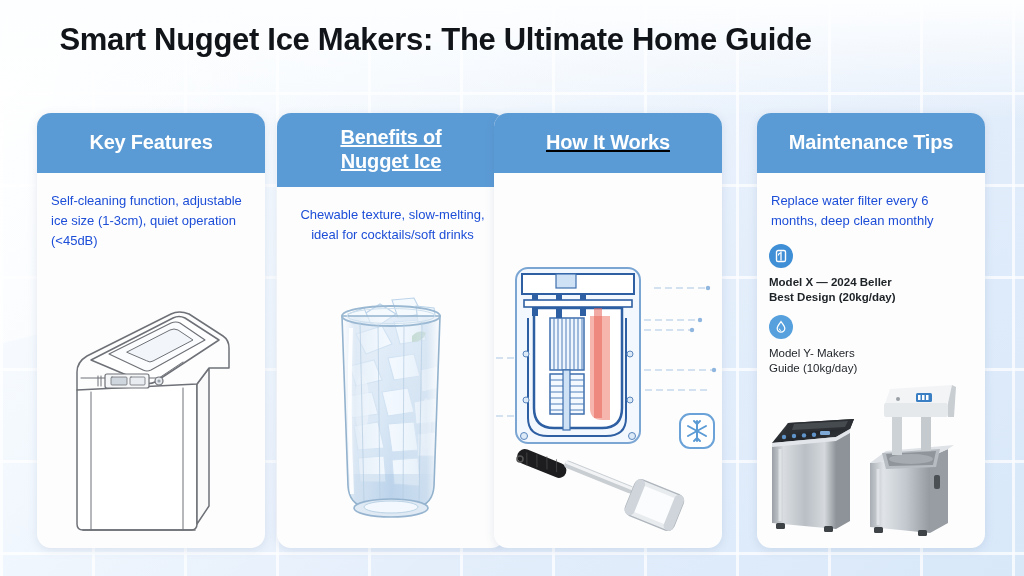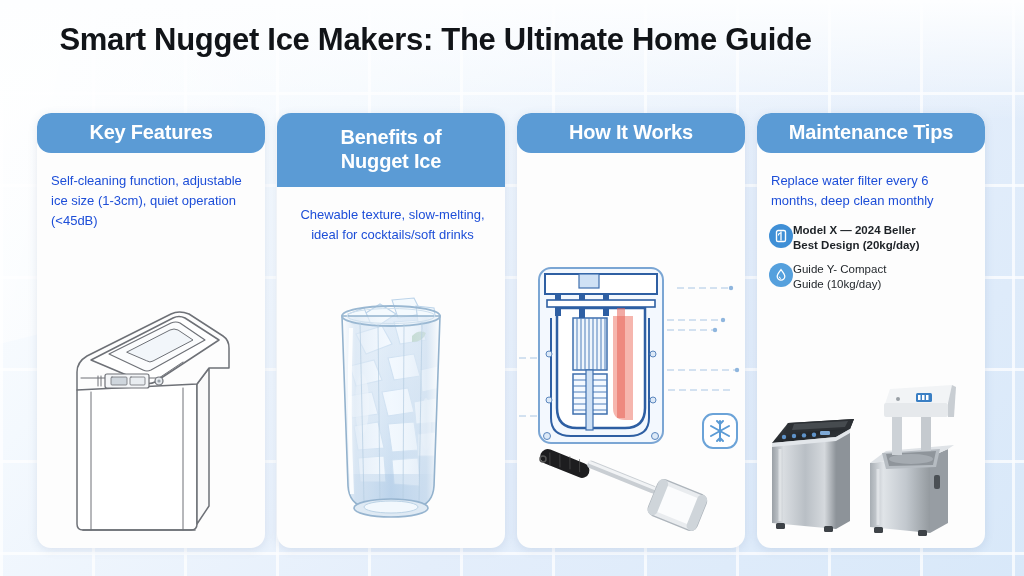--- a/index.html
+++ b/index.html
@@ -46,35 +46,35 @@
   
   .card {
     position:absolute; top:113px; width:228px; height:435px;
     background:#fdfdfd;
     border-radius:14px;
     box-shadow:0 2px 10px rgba(60,95,140,.13);
     overflow:hidden;
   }
   #card-0 { left:37px; }
   #card-1 { left:277px; }
-  #card-2 { left:517px; }
+  #card-2 { left:494px;text-decoration:underline; }
   #card-3 { left:757px; }
 
   .card-header {
     width:100%;
     background:#5b9bd5;
     color:#ffffff;
     font-size:20px; font-weight:700;
     display:flex; align-items:center; justify-content:center;
     text-align:center;
     line-height:1.18;
     padding:0 10px;
     letter-spacing:-.2px;
   }
-  .h1line { height:40px;border-radius:14px; }
+  .h1line { height:60px; }
   .h2line { height:74px; }
 
   .card-body {
     padding:18px 14px 0 14px;
     font-size:13px;
     line-height:1.55;
     color:#1d4ed8;
   }
   .body-left   { text-align:left; }
   .body-center { text-align:center;padding-left:17px; }
@@ -90,21 +90,21 @@
   #art-glass { height:260px; bottom:14px; }
   #art-glass svg { display:block; margin:0 auto; }
 
   
   #art-diagram { height:290px; bottom:0; }
   #art-diagram svg { display:block; margin:0 auto; }
 
   
   .tip-list { padding:12px 12px 0 12px; }
   .tip-row {
-    display:flex; align-items:flex-start; margin-bottom:9px;
+    display:flex; align-items:flex-start; gap:7px; margin-bottom:9px;flex-direction:column;
   }
   .tip-badge {
     flex:0 0 auto; width:24px; height:24px; border-radius:50%;
     background:#3f8fd6;
     display:flex; align-items:center; justify-content:center;
     margin-top:1px;
   }
   .tip-badge.b2 { background:#55a0dd; }
   .tip-text { font-size:11.5px; line-height:1.3; color:#1d2227; }
   .tip-text.bold { font-weight:700; }
@@ -154,21 +154,21 @@
         <path d="M47 84 L47 94" stroke-width="1"></path>
         <path d="M50 84 L50 94" stroke-width="1"></path>
 
         <path d="M32 238 L144 238" stroke-width="1.6"></path>
       </g>
     </svg>
   </div>
 </div>
 
 <div class="card" id="card-1">
-  <div class="card-header h2line" style="background: rgb(91, 155, 213);">
+  <div class="card-header h2line" style="background: rgb(91, 155, 213); text-decoration: underline;">
     <span>Benefits of<br>Nugget Ice</span>
   </div>
   <div class="card-body body-center">Chewable texture, slow-melting, ideal for cocktails/soft drinks</div>
 
   <div class="art" id="art-glass">
     <svg width="190" height="258" viewBox="0 0 190 258" aria-hidden="true">
       <defs>
         <linearGradient id="waterGrad" x1="0" y1="0" x2="1" y2="1">
           <stop offset="0%" stop-color="#e9f2fb"></stop>
           <stop offset="45%" stop-color="#c8dcf0"></stop>
@@ -373,21 +373,21 @@
     </div>
 
     <div class="tip-row">
       <span class="tip-badge b2" style="background: rgb(85, 160, 221);">
         <svg width="14" height="14" viewBox="0 0 14 14" aria-hidden="true">
           <path d="M7 1.6 C9.4 4.6 10.8 6.3 10.8 8.3 A3.8 3.8 0 0 1 3.2 8.3 C3.2 6.3 4.6 4.6 7 1.6 Z" fill="none" stroke="#ffffff" stroke-width="1.3"></path>
           <path d="M5.2 8.6 a1.8 1.8 0 0 0 1.8 1.8" fill="none" stroke="#ffffff" stroke-width="1"></path>
         </svg>
       </span>
       <span class="tip-text">
-        <span>Guide Y- Compact</span><br>
+        <span>Model Y- Makers</span><br>
         <span>Guide (10kg/day)</span>
       </span>
     </div>
   </div>
 
   <div class="art" id="art-units">
     <svg width="226" height="172" viewBox="0 0 226 172" aria-hidden="true">
       <defs>
         <linearGradient id="steelA" x1="0" y1="0" x2="1" y2="0">
           <stop offset="0%" stop-color="#9aa0a6"></stop>

